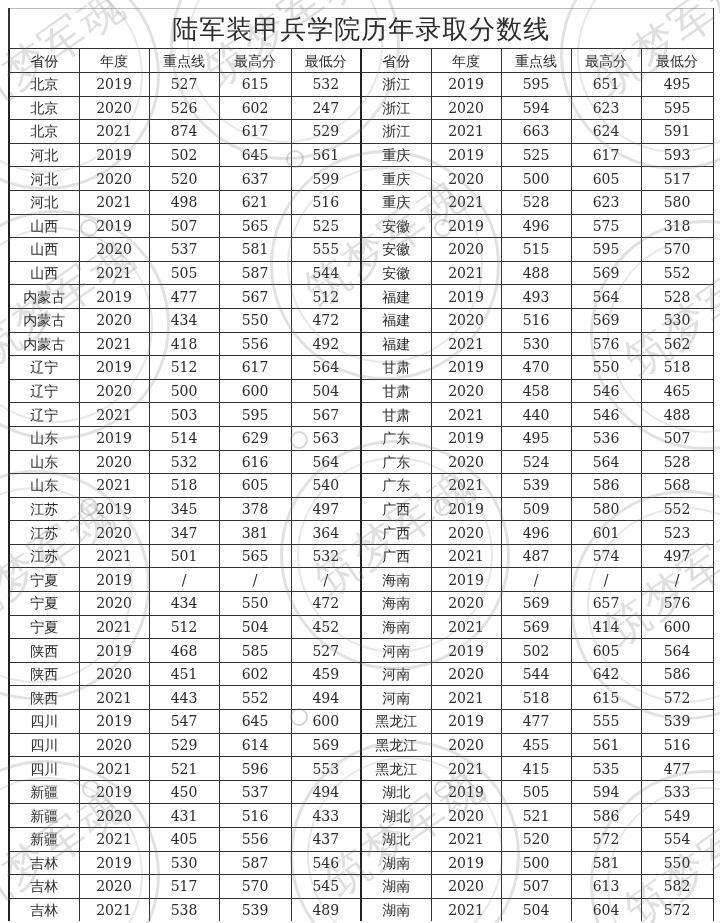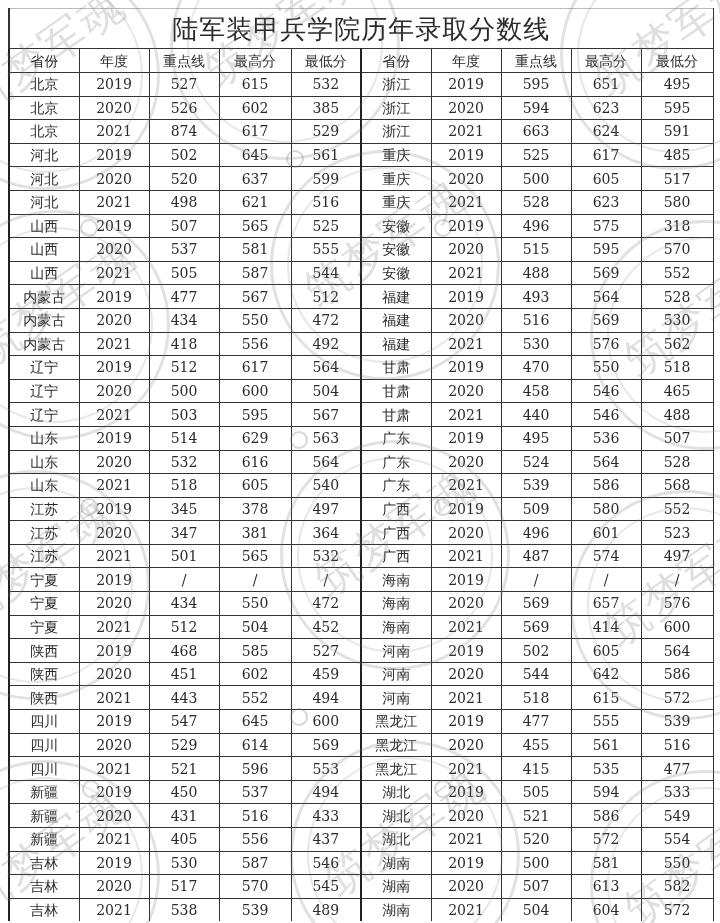--- a/index.html
+++ b/index.html
@@ -143,21 +143,21 @@
           <td>2019</td>
           <td>595</td>
           <td>651</td>
           <td>495</td>
         </tr>
         <tr>
           <td class="first">北京</td>
           <td>2020</td>
           <td>526</td>
           <td>602</td>
-          <td>385</td>
+          <td>247</td>
           <td class="mid">浙江</td>
           <td>2020</td>
           <td>594</td>
           <td>623</td>
           <td>595</td>
         </tr>
         <tr>
           <td class="first">北京</td>
           <td>2021</td>
           <td>874</td>
@@ -172,21 +172,21 @@
         <tr>
           <td class="first">河北</td>
           <td>2019</td>
           <td>502</td>
           <td>645</td>
           <td>561</td>
           <td class="mid">重庆</td>
           <td>2019</td>
           <td>525</td>
           <td>617</td>
-          <td>485</td>
+          <td>593</td>
         </tr>
         <tr>
           <td class="first">河北</td>
           <td>2020</td>
           <td>520</td>
           <td>637</td>
           <td>599</td>
           <td class="mid">重庆</td>
           <td>2020</td>
           <td>500</td>

